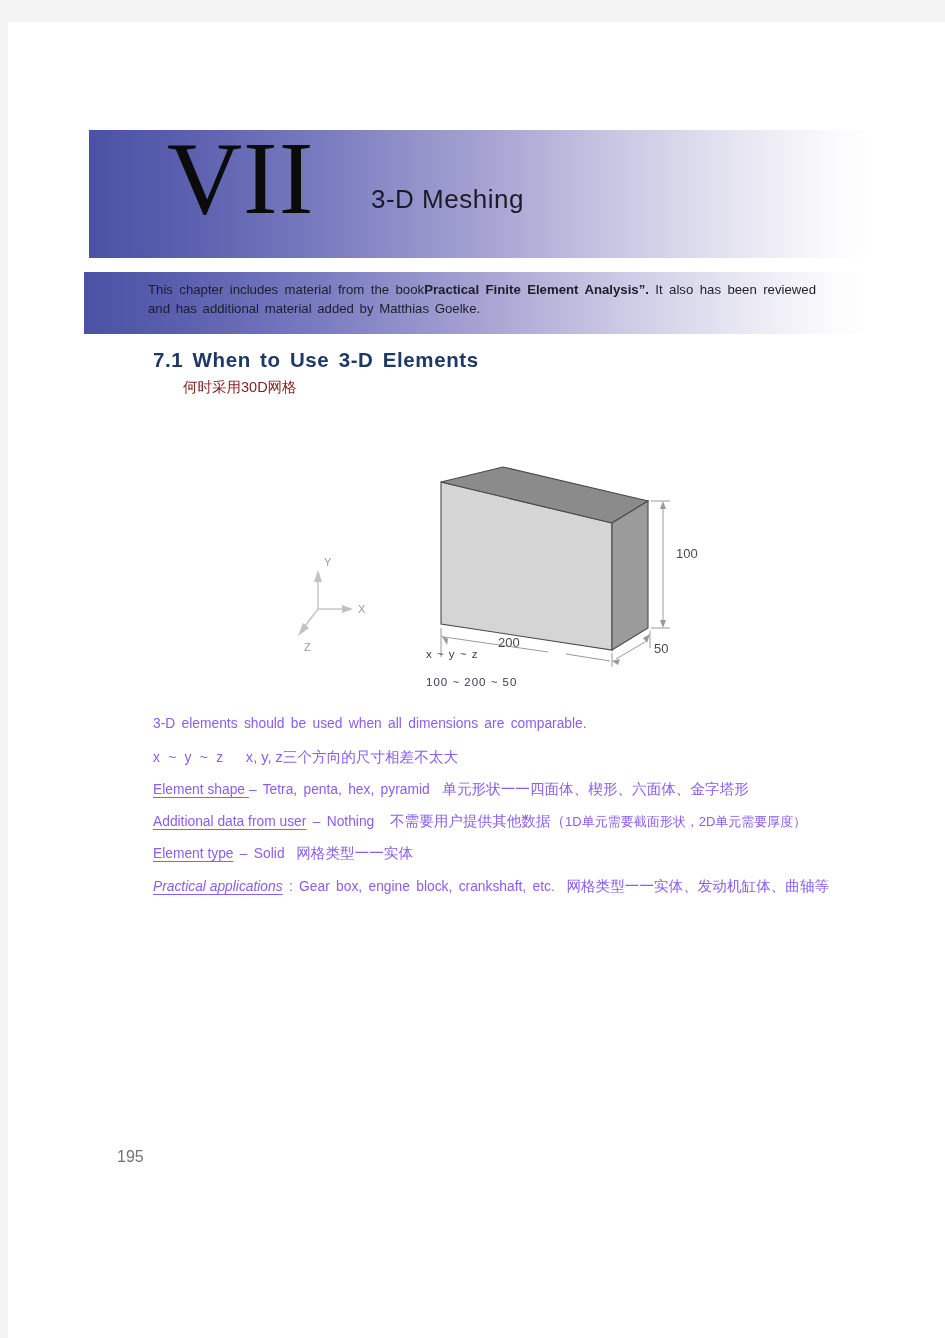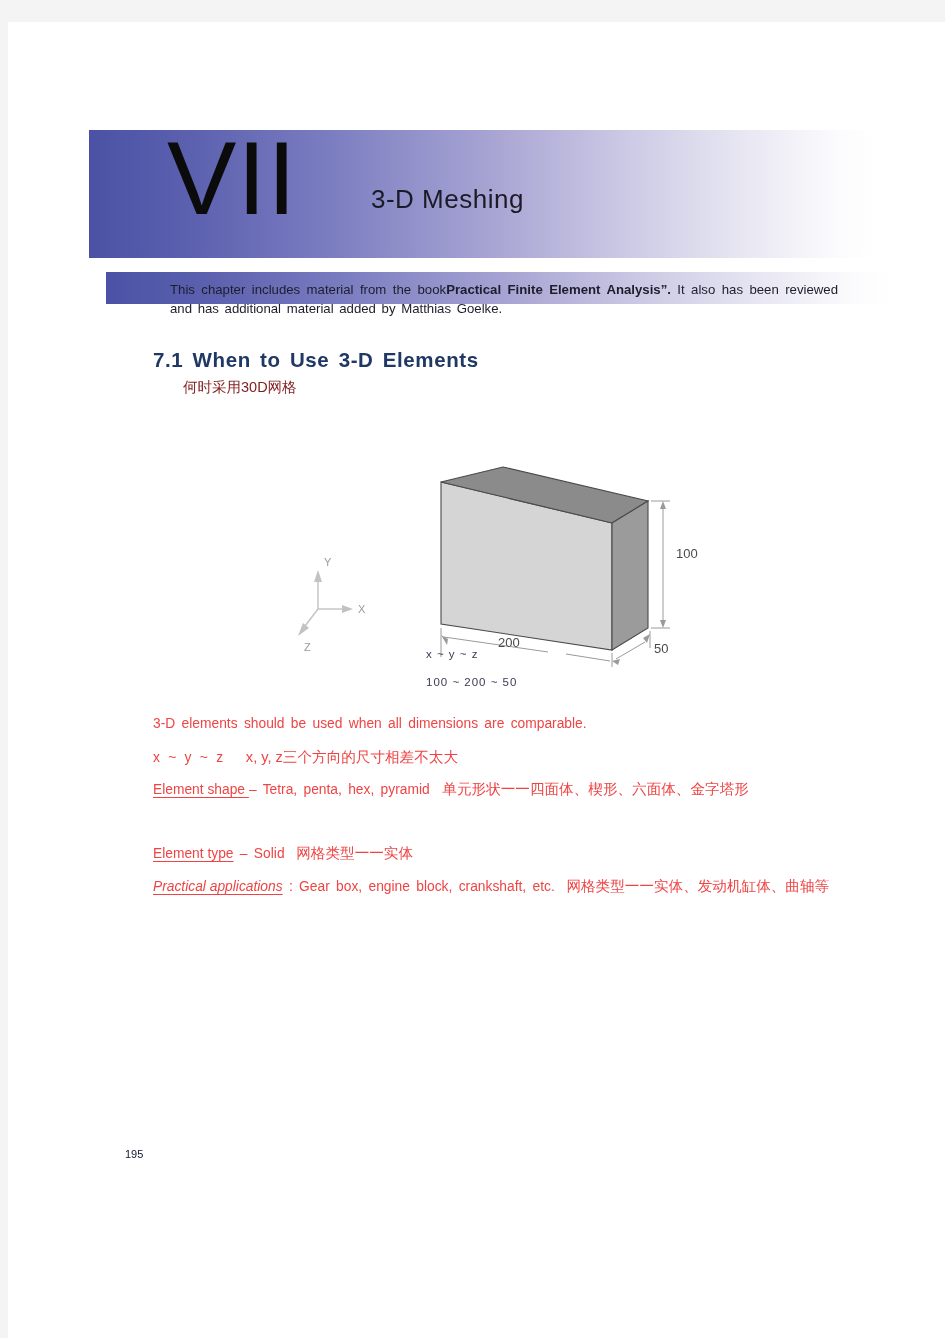--- a/index.html
+++ b/index.html
@@ -38,44 +38,44 @@
         #a9a6d4 52%,
         #cfcde6 70%,
         #e9e8f3 84%,
         #fbfbfd 95%,
         #ffffff 100%);
   }
   #chapter-numeral {
     position: absolute;
     left: 78px;
     top: -4px;
-    font-family: Liberation Sans, sans-serif;
+    font-family: Liberation Serif, serif;
     font-size: 104px;
     line-height: 1;
     color: #0b0b0b;
     letter-spacing: 1px;
   }
   #chapter-title {
     position: absolute;
     left: 282px;
     top: 54px;
     font-family: "Liberation Sans", sans-serif;
     font-size: 26px;
     color: #1b1b28;
     letter-spacing: 0.5px;
     white-space: nowrap;
   }
 
   
   #credit-band {
     position: absolute;
-    left: 98px;
+    left: 76px;
     top: 250px;
     width: 786px;
-    height: 32px;
+    height: 62px;
     background: linear-gradient(to right,
         #4b52a5 0%,
         #5a5fae 12%,
         #7a7cc0 30%,
         #a9a6d4 52%,
         #cfcde6 70%,
         #e9e8f3 84%,
         #fbfbfd 95%,
         #ffffff 100%);
   }
@@ -121,21 +121,21 @@
     width: 400px;
     height: 250px;
   }
   #figure svg { display: block; }
 
   
   .body-line {
     position: absolute;
     left: 145px;
     font-size: 13.8px;
-    color: #ef4444;
+    color: #8b5cf6;
     white-space: nowrap;
   }
   .body-line .eng { word-spacing: 2.5px; }
   .term {
     text-decoration: underline;
     text-underline-offset: 3px;
   }
   .term-italic {
     font-style: italic;
     text-decoration: underline;
@@ -146,24 +146,24 @@
     font-size: 14.6px;
     word-spacing: 0;
     margin-top: 28px;
   }
   .cn-small { font-size: 13px; }
   .sep { letter-spacing: 1px; }
 
   
   #page-number {
     position: absolute;
-    left: 117px;
+    left: 109px;
     top: 1126px;
-    font-size: 11px;
-    color: #0f172a;
+    font-size: 16px;
+    color: #737373;
   }
 </style>
 </head>
 <body>
 
 <div id="page">
 
   <div id="chapter-banner">
     <div id="chapter-numeral">VII</div>
     <div id="chapter-title">3-D  Meshing</div>
@@ -237,20 +237,25 @@
     <span style="display:inline-block;width:14px;"></span>
     <span class="cn">x, y, z三个方向的尺寸相差不太大</span>
   </div>
 
   <div class="body-line" style="top:758px;">
     <span class="term">Element shape </span><span class="eng">–  Tetra, penta, hex, pyramid</span>
     <span style="display:inline-block;width:5px;"></span>
     <span class="cn">单元形状一一四面体、楔形、六面体、金字塔形</span>
   </div>
 
+  <div class="body-line" style="top:790px;">
+    <span class="term">Additional data from user</span><span class="eng"> –  Nothing</span>
+    <span style="display:inline-block;width:8px;"></span>
+    <span class="cn">不需要用户提供其他数据（</span><span class="cn cn-small">1D单元需要截面形状，</span><span class="cn cn-small">2D单元需要厚度）</span>
+  </div>
 
   <div class="body-line" style="top:822px;">
     <span class="term">Element type</span><span class="eng"> –  Solid</span>
     <span style="display:inline-block;width:4px;"></span>
     <span class="cn">网格类型一一实体</span>
   </div>
 
   <div class="body-line" style="top:855px;">
     <span class="term-italic">Practical applications</span><span class="eng"> :   Gear box, engine block, crankshaft, etc.</span>
     <span style="display:inline-block;width:4px;"></span>

